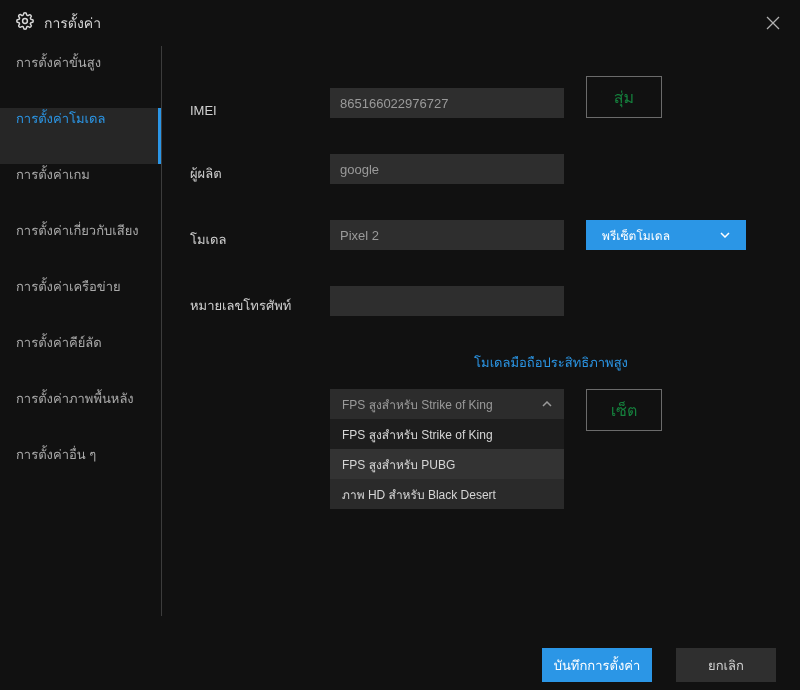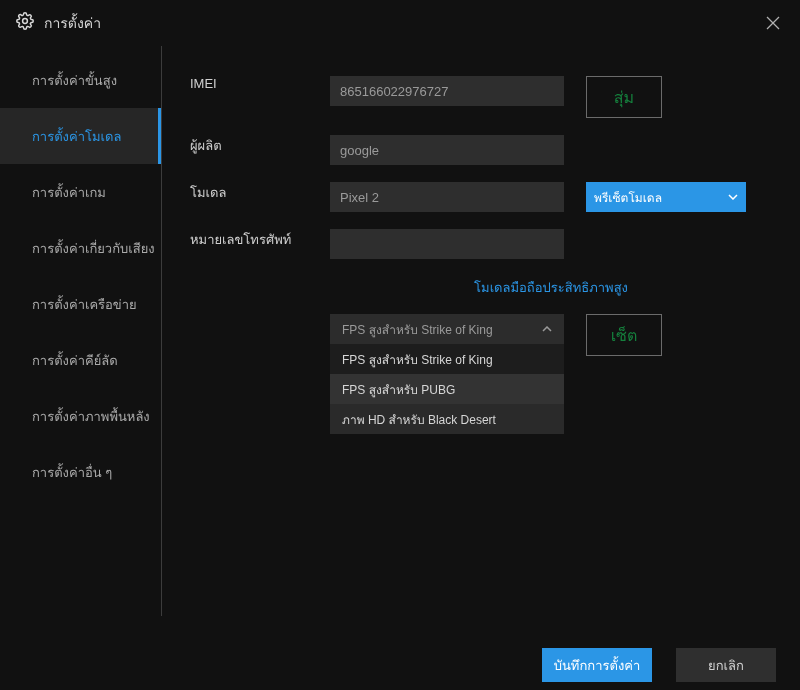--- a/index.html
+++ b/index.html
@@ -39,22 +39,22 @@
       height: 570px;
     }
     .sidebar {
       width: 162px;
       border-right: 1px solid #3c3c3c;
       padding-top: 6px;
     }
     .side-item {
       height: 56px;
       display: flex;
-      align-items: center;
-      padding-left: 32px;
+      align-items: flex-start;
+      padding-left: 16px;
       color: #aaaaaa;
       cursor: pointer;
       font-size: 13px;
       position: relative;
     }
     .side-item.active {
       background: #262626;
       color: #2b96e6;
     }
     .side-item.active::after {
@@ -66,22 +66,22 @@
       width: 3px;
       background: #2b96e6;
     }
     .main {
       flex: 1;
       padding: 30px 28px 0 28px;
       position: relative;
     }
     .row {
       display: flex;
-      align-items: flex-start;
-      margin-bottom: 17px;
+      align-items: flex-end;
+      margin-bottom: 36px;
     }
     .lbl {
       width: 140px;
       color: #d0d0d0;
       font-size: 13px;
     }
     .txt-input {
       width: 234px;
       height: 30px;
       background: #2e2e2e;
@@ -101,21 +101,21 @@
       cursor: pointer;
     }
     .preset-dd {
       width: 160px;
       height: 30px;
       background: #2b96e6;
       color: #ffffff;
       display: flex;
       align-items: center;
       justify-content: space-between;
-      padding: 0 8px;
+      padding: 0 16px;
       margin-left: 22px;
       font-size: 12px;
       cursor: pointer;
     }
     .chev svg { display: block; }
     .section-title {
       color: #2b96e6;
       font-size: 13px;
       margin: 18px 0 16px 140px;
       text-align: center;

